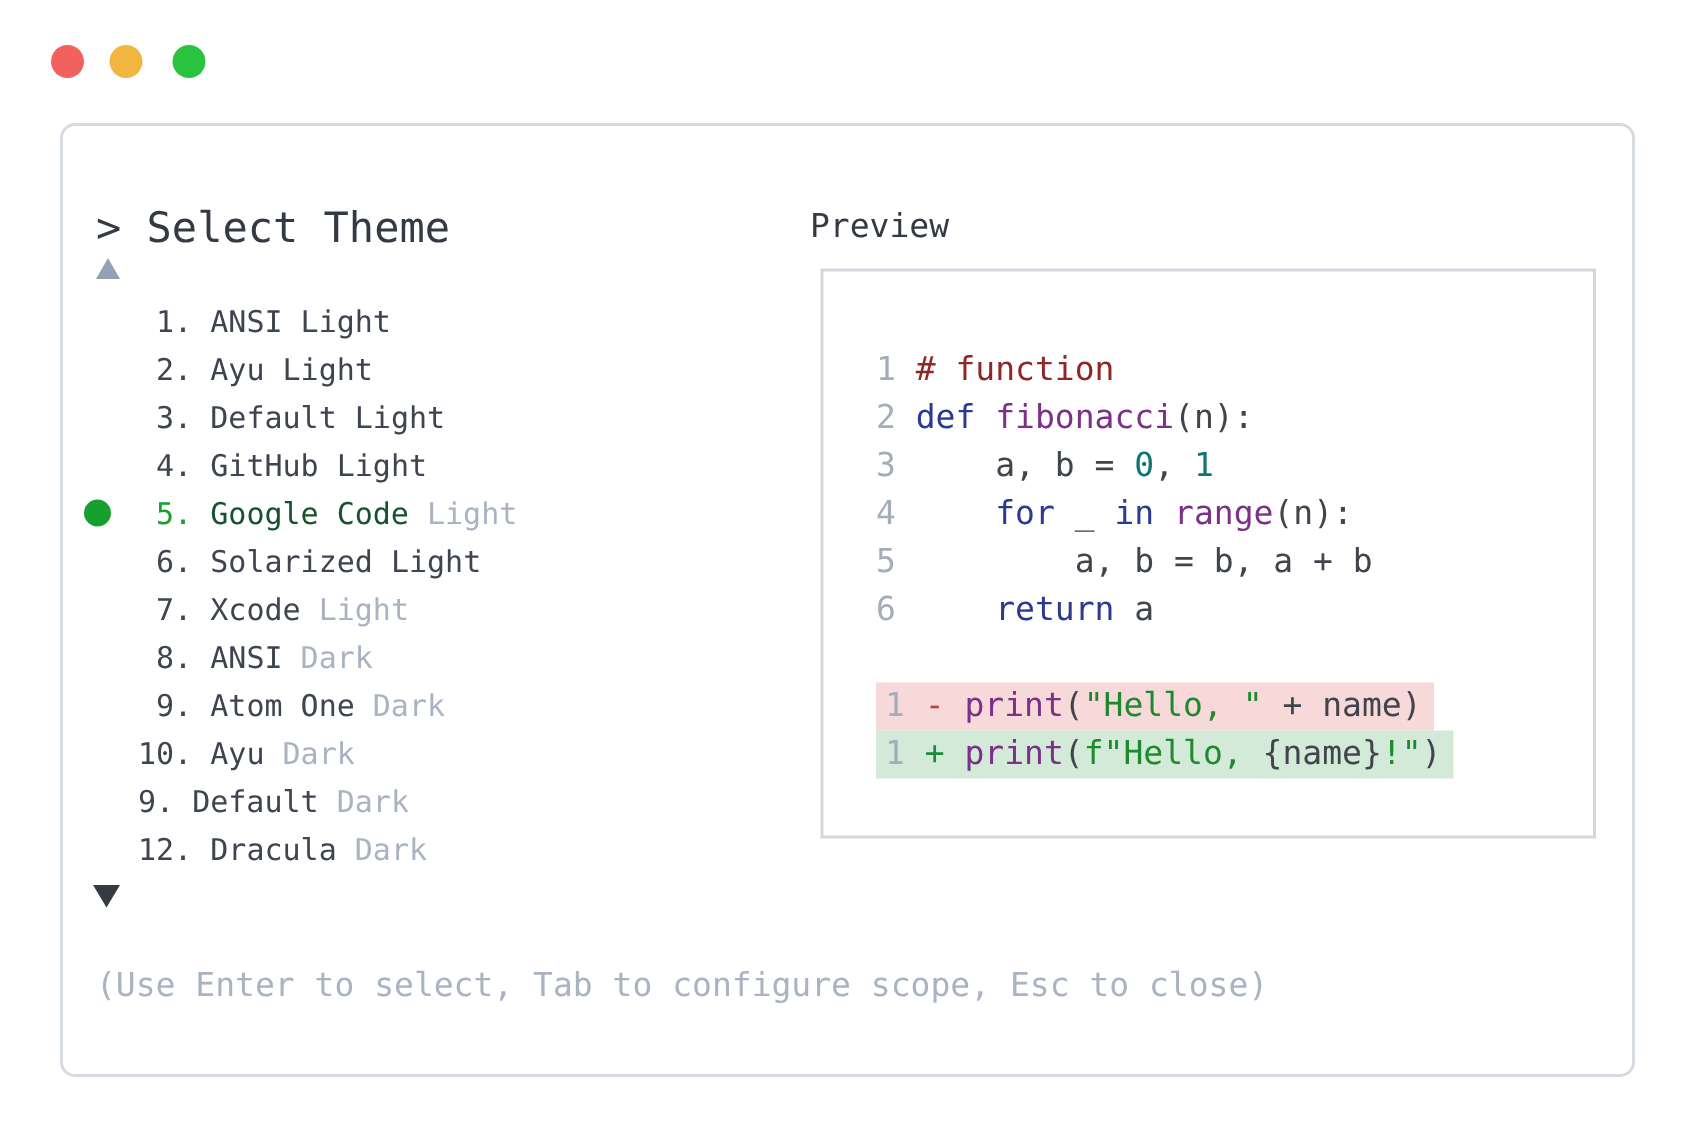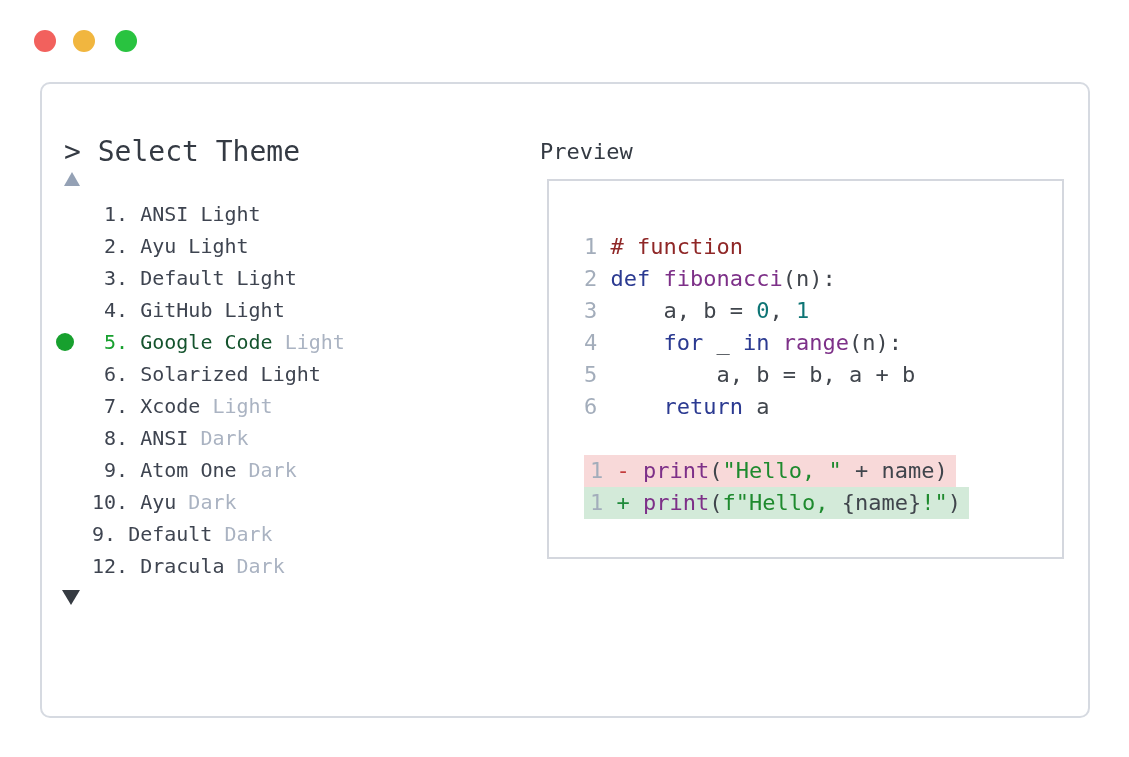--- a/index.html
+++ b/index.html
@@ -85,20 +85,21 @@
       <div class="list-row"><span style="color: rgb(62, 68, 80);"> 6. </span><span style="color: rgb(62, 68, 80); margin-top: 16px;">Solarized</span><span style="color: rgb(62, 68, 80);"> Light</span></div>
       <div class="list-row"><span style="color: rgb(62, 68, 80);"> 7. </span><span style="color: rgb(62, 68, 80);">Xcode</span><span style="color: rgb(170, 179, 194);"> Light</span></div>
       <div class="list-row"><span style="color: rgb(62, 68, 80);"> 8. </span><span style="color: rgb(62, 68, 80);">ANSI</span><span style="color: rgb(170, 179, 194);"> Dark</span></div>
       <div class="list-row"><span style="color: rgb(62, 68, 80);"> 9. </span><span style="color: rgb(62, 68, 80);">Atom One</span><span style="color: rgb(170, 179, 194);"> Dark</span></div>
       <div class="list-row"><span style="color: rgb(62, 68, 80);">10. </span><span style="color: rgb(62, 68, 80);">Ayu</span><span style="color: rgb(170, 179, 194);"> Dark</span></div>
       <div class="list-row"><span style="color: rgb(62, 68, 80);">9. </span><span style="color: rgb(62, 68, 80);">Default</span><span style="color: rgb(170, 179, 194);"> Dark</span></div>
       <div class="list-row"><span style="color: rgb(62, 68, 80);">12. </span><span style="color: rgb(62, 68, 80);">Dracula</span><span style="color: rgb(170, 179, 194);"> Dark</span></div>
     </div>
   <div class="scroll-down"></div>
 
+  <div class="help">(Use Enter to select, Tab to configure scope, Esc to close)</div>
 
   <div class="preview-label">Preview</div>
   <div class="preview-box">
     <div class="code">
         <div class="code-line plainpad"><span class="ln" style="color: rgb(163, 173, 187);">1 </span><span style="color: rgb(143, 39, 39);"># function</span></div>
         <div class="code-line plainpad"><span class="ln" style="color: rgb(163, 173, 187);">2 </span><span style="color: rgb(43, 58, 145);">def</span><span style="color: rgb(64, 69, 76);"> </span><span style="color: rgb(125, 48, 136);">fibonacci</span><span style="color: rgb(64, 69, 76);">(n):</span></div>
         <div class="code-line plainpad"><span class="ln" style="color: rgb(163, 173, 187);">3 </span><span style="color: rgb(64, 69, 76);">    a, b = </span><span style="color: rgb(14, 117, 117);">0</span><span style="color: rgb(64, 69, 76);">, </span><span style="color: rgb(14, 117, 117);">1</span></div>
         <div class="code-line plainpad"><span class="ln" style="color: rgb(163, 173, 187);">4 </span><span style="color: rgb(64, 69, 76);">    </span><span style="color: rgb(43, 58, 145);">for</span><span style="color: rgb(64, 69, 76);"> _ </span><span style="color: rgb(43, 58, 145);">in</span><span style="color: rgb(64, 69, 76);"> </span><span style="color: rgb(125, 48, 136);">range</span><span style="color: rgb(64, 69, 76);">(n):</span></div>
         <div class="code-line plainpad"><span class="ln" style="color: rgb(163, 173, 187);">5 </span><span style="color: rgb(64, 69, 76);">        a, b = b, a + b</span></div>
         <div class="code-line plainpad"><span class="ln" style="color: rgb(163, 173, 187);">6 </span><span style="color: rgb(64, 69, 76);">    </span><span style="color: rgb(43, 58, 145);">return</span><span style="color: rgb(64, 69, 76);"> a</span></div>

